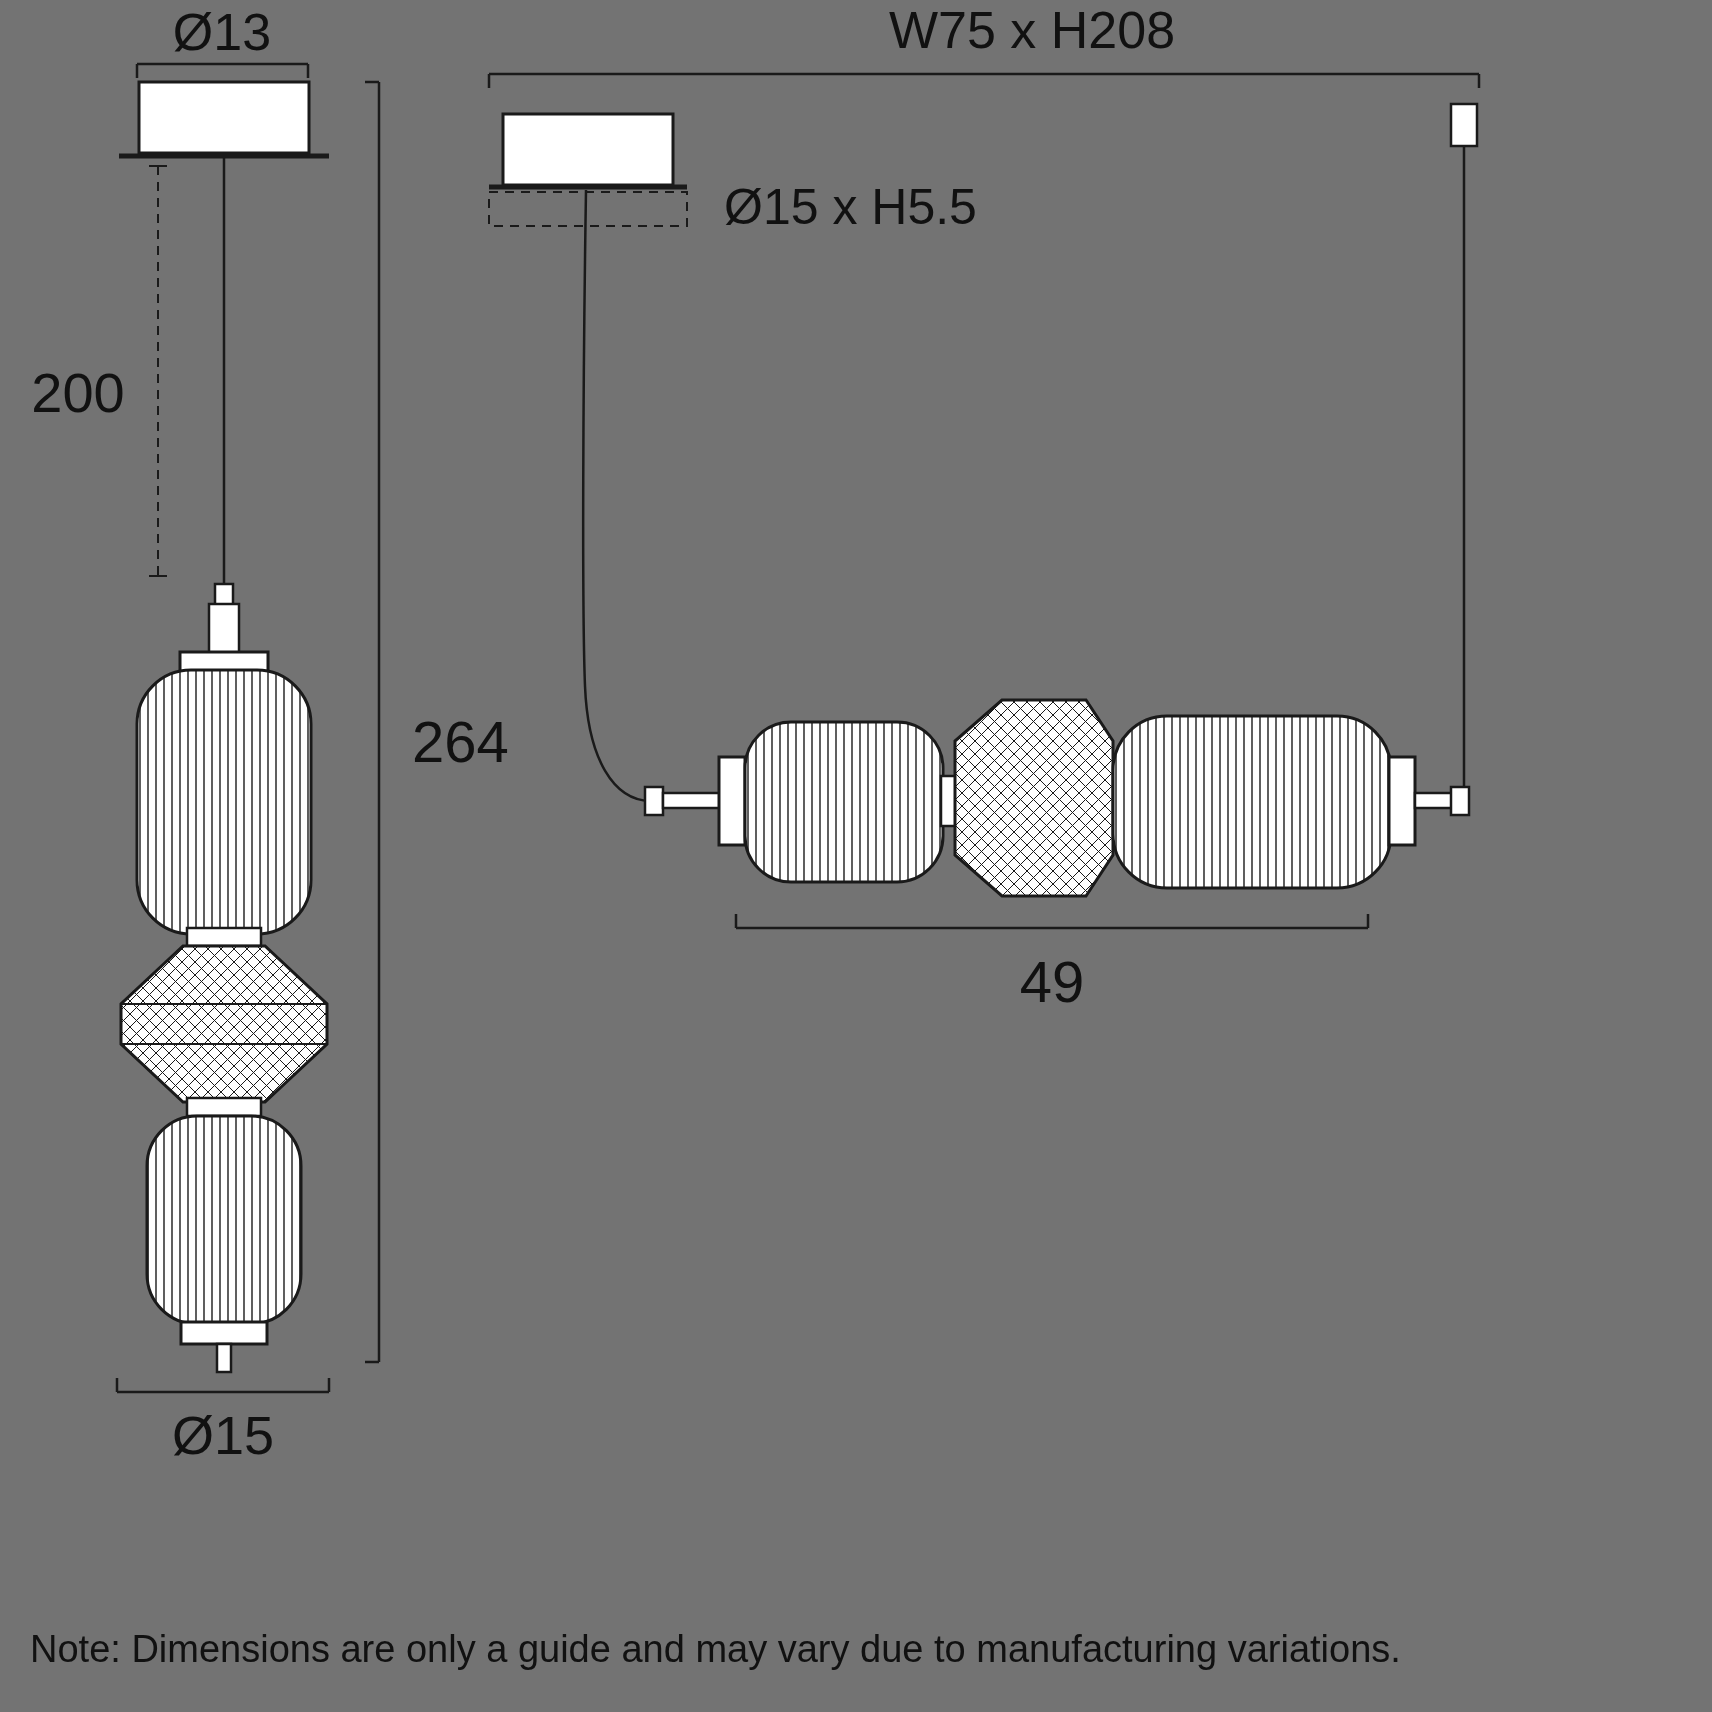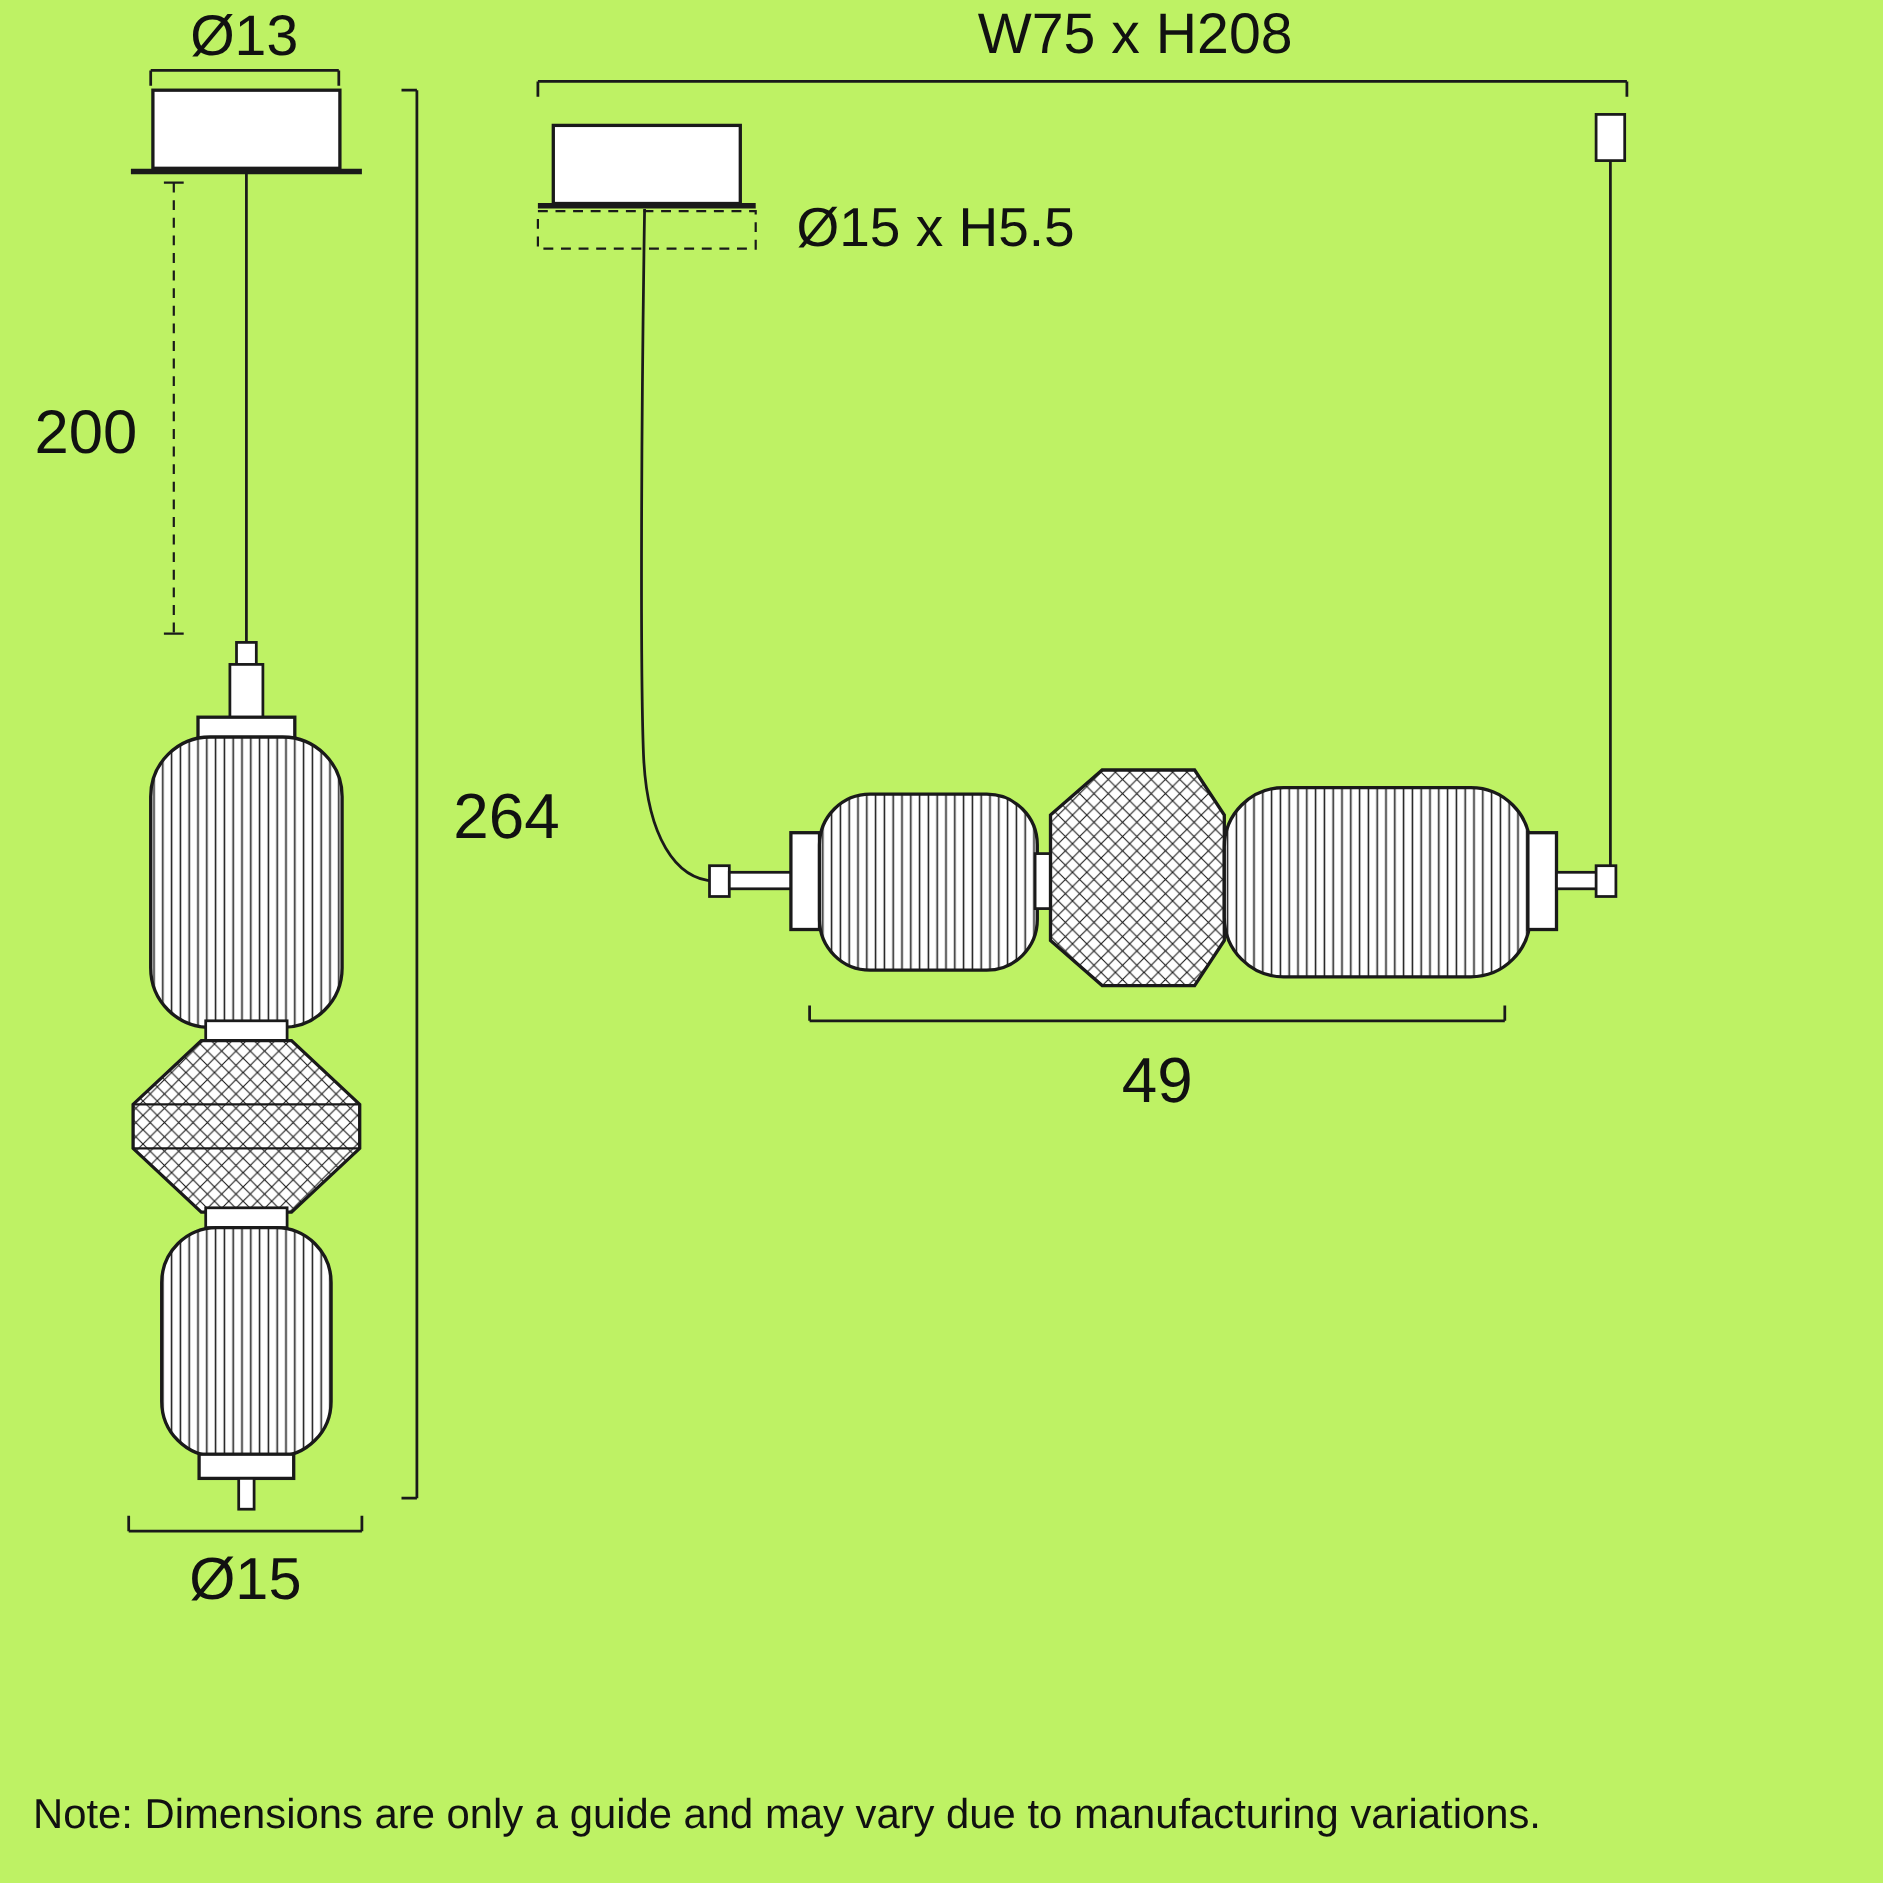--- a/index.html
+++ b/index.html
@@ -3,21 +3,21 @@
 <meta charset="utf-8">
 <style>
   html, body {
     margin: 0;
     padding: 0;
     background: #ffffff;
   }
   #canvas {
     width: 1712px;
     height: 1712px;
-    background: #bef264;
+    background: #737373;
     position: relative;
     font-family: "Liberation Sans", sans-serif;
   }
   svg { display: block; }
   svg .ln   { stroke: #1a1a1a; fill: none; }
   svg .shape{ stroke: #1a1a1a; fill: #ffffff; }
   svg .ribs { stroke: #1a1a1a; fill: url(#ribs); }
   svg .xh   { stroke: #1a1a1a; fill: url(#xhatch); }
   svg .dash { stroke: #1a1a1a; fill: none; stroke-dasharray: 9 7; }
   svg text  { fill: #111111; stroke: none; font-family: "Liberation Sans", sans-serif; }

